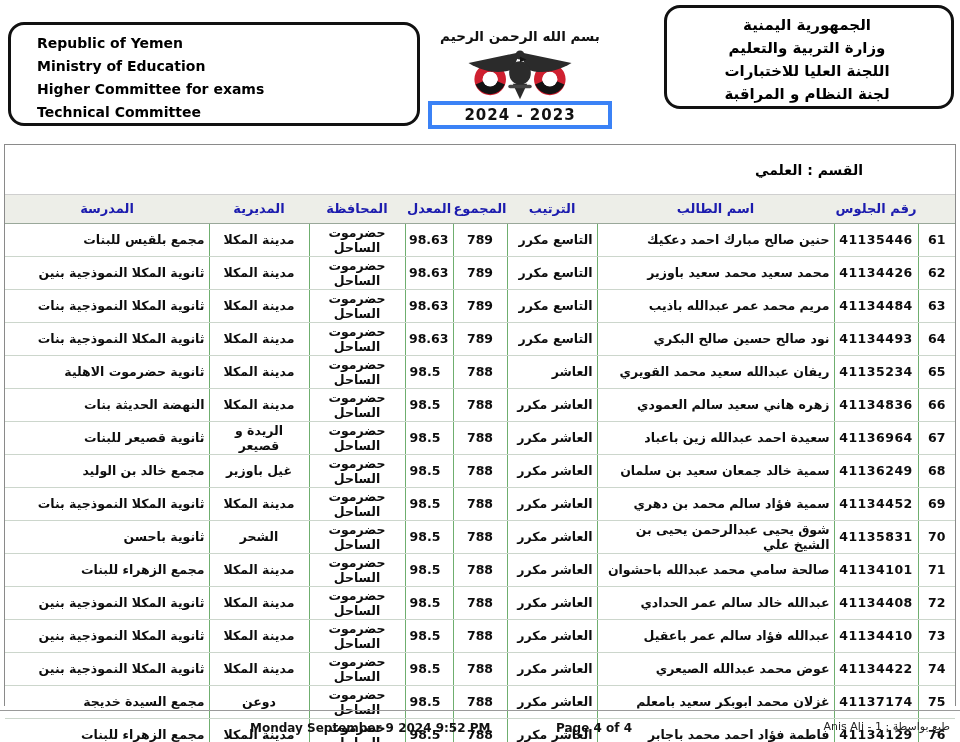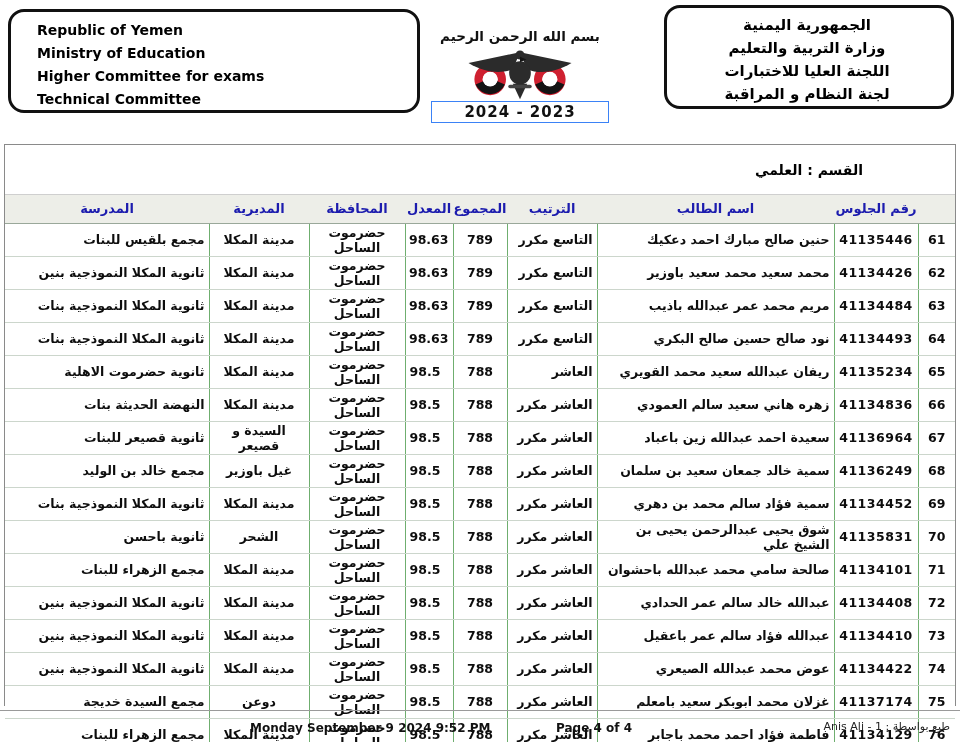--- a/index.html
+++ b/index.html
@@ -3,35 +3,35 @@
 <meta charset="utf-8">
 <style>
   * { margin:0; padding:0; box-sizing:border-box; }
   body { background:#fff; }
   .page {
     position:relative; width:960px; height:742px; background:#fff; overflow:hidden;
     font-family:"DejaVu Sans","Liberation Sans",sans-serif; color:#111;
   }
   
   .hdr-left-box {
-    position:absolute; left:8px; top:9px; width:412px; height:104px;
+    position:absolute; left:8px; top:22px; width:412px; height:104px;
     border:3px solid #111; border-radius:16px; padding:7px 10px 0 26px;
   }
   .hdr-left-box .line { font-weight:bold; font-size:14px; line-height:23px; color:#000; }
   .hdr-right-box {
     position:absolute; right:6px; top:5px; width:290px; height:104px;
     border:3px solid #111; border-radius:16px; padding:6px 14px 0 10px;
     direction:rtl; text-align:center;
   }
   .hdr-right-box .line { font-weight:bold; font-size:15px; line-height:23px; color:#000; }
   .hdr-center { position:absolute; left:400px; top:4px; width:240px; text-align:center; }
   .bismillah { font-weight:bold; font-size:13.5px; direction:rtl;margin-top:24px; }
   .emblem-wrap { height:56px; margin-top:1px; }
   .years-box {
-    display:inline-block; border:1px solid #3b82f6; background:#fff;
+    display:inline-block; border:4px solid #3b82f6; background:#fff;
     font-weight:bold; font-size:15px; padding:1px 32px; letter-spacing:1px;
   }
   
   .title-strip {
     position:absolute; top:111px; left:0; width:960px; height:33px;
     border-top:2px solid #8a8a8a; border-bottom:1px solid #aaa;
     display:flex; align-items:center; justify-content:center;
   }
   .main-title {
     color:#9b1313; font-weight:bold; font-size:13.5px;
@@ -219,21 +219,21 @@
             <td class="c-school">النهضة الحديثة بنات</td>
           </tr>
           <tr>
             <td class="c-no">67</td>
             <td class="c-seat">41136964</td>
             <td class="c-name">سعيدة احمد عبدالله زين باعباد</td>
             <td class="c-rank">العاشر مكرر</td>
             <td class="c-total">788</td>
             <td class="c-avg">98.5</td>
             <td class="c-gov">حضرموت الساحل</td>
-            <td class="c-dist">السيدة و قصيعر</td>
+            <td class="c-dist">الريدة و قصيعر</td>
             <td class="c-school">ثانوية قصيعر للبنات</td>
           </tr>
           <tr>
             <td class="c-no">68</td>
             <td class="c-seat">41136249</td>
             <td class="c-name">سمية خالد جمعان سعيد بن سلمان</td>
             <td class="c-rank">العاشر مكرر</td>
             <td class="c-total">788</td>
             <td class="c-avg">98.5</td>
             <td class="c-gov">حضرموت الساحل</td>

